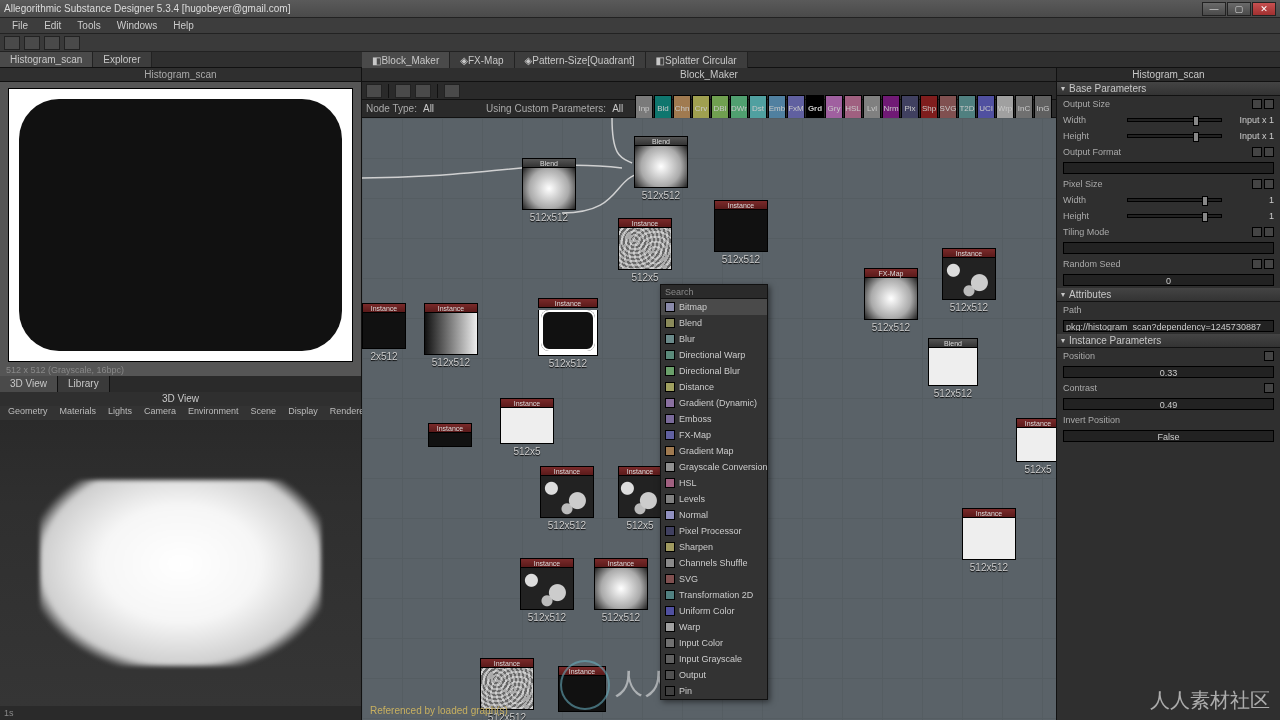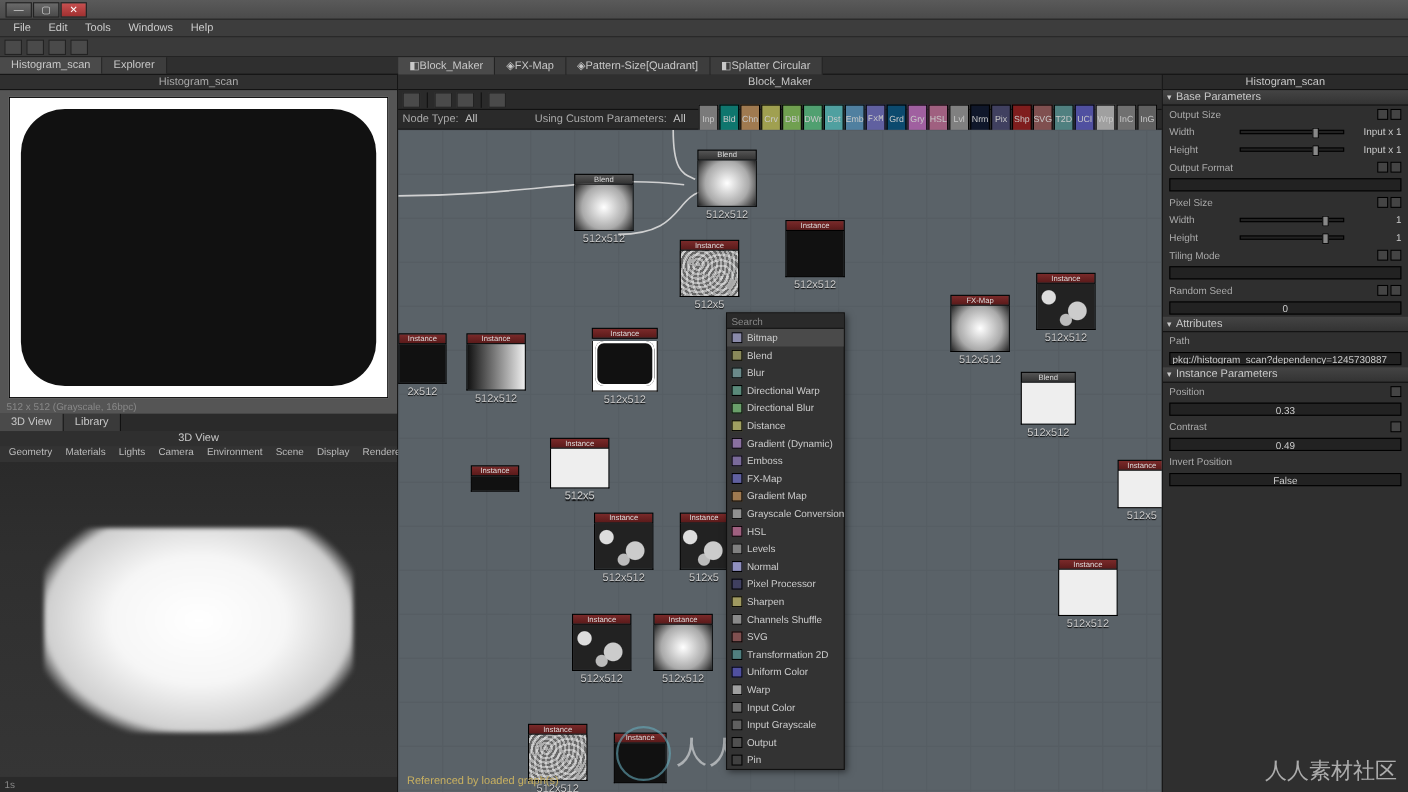--- a/index.html
+++ b/index.html
@@ -101,20 +101,21 @@
 
 
 .watermark-logo { position: absolute; left: 560px; top: 660px; width: 50px; height: 50px; border-radius: 50%; border: 2px solid #6ab; opacity: 0.6; pointer-events: none; }
 .watermark-text { position: absolute; left: 615px; top: 665px; font-size: 28px; color: #fff; opacity: 0.5; pointer-events: none; font-family: "Microsoft YaHei", sans-serif; letter-spacing: 2px; }
 .watermark-right { position: absolute; right: 10px; bottom: 6px; font-size: 20px; color: #fff; opacity: 0.6; pointer-events: none; font-family: "Microsoft YaHei", sans-serif; }
 </style>
 </head>
 <body>
 
 <div class="titlebar">
+  <span class="title">Allegorithmic Substance Designer 5.3.4 [hugobeyer@gmail.com]</span>
   <div class="winbtns">
     <div class="winbtn">—</div>
     <div class="winbtn">▢</div>
     <div class="winbtn close">✕</div>
   </div>
 </div>
 
 <div class="menubar">
   <span>File</span>
   <span>Edit</span>
@@ -195,26 +196,26 @@
       <span>All</span>
       <div class="chips" id="chips">
           <div class="chip" style="background: rgb(122, 122, 122);">Inp</div>
           <div class="chip" style="background: #0f766e;">Bld</div>
           <div class="chip" style="background: rgb(160, 122, 80);">Chn</div>
           <div class="chip" style="background: rgb(160, 160, 80);">Crv</div>
           <div class="chip" style="background: rgb(112, 160, 80);">DBl</div>
           <div class="chip" style="background: rgb(80, 160, 112);">DWr</div>
           <div class="chip" style="background: rgb(80, 160, 160);">Dst</div>
           <div class="chip" style="background: rgb(80, 128, 160);">Emb</div>
-          <div class="chip" style="background: rgb(96, 96, 160); font-family: Liberation Mono, monospace;">FxM</div>
-          <div class="chip" style="background: #0c4a6e;">Grd</div>
+          <div class="chip" style="background: rgb(96, 96, 160);">FxM</div>
+          <div class="chip" style="background: #000000; font-weight: bold;">Grd</div>
           <div class="chip" style="background: rgb(160, 96, 160);">Gry</div>
           <div class="chip" style="background: rgb(160, 96, 128);">HSL</div>
           <div class="chip" style="background: rgb(128, 128, 128);">Lvl</div>
-          <div class="chip" style="background: #0f172a; text-align: center;">Nrm</div>
+          <div class="chip" style="background: #701a75; text-align: center;">Nrm</div>
           <div class="chip" style="background: rgb(64, 64, 96);">Pix</div>
           <div class="chip" style="background: #7f1d1d;">Shp</div>
           <div class="chip" style="background: rgb(128, 80, 80);">SVG</div>
           <div class="chip" style="background: rgb(80, 128, 128);">T2D</div>
           <div class="chip" style="background: rgb(80, 80, 160);">UCl</div>
           <div class="chip" style="background: rgb(160, 160, 160);">Wrp</div>
           <div class="chip" style="background: rgb(112, 112, 112);">InC</div>
           <div class="chip" style="background: rgb(96, 96, 96);">InG</div>
         </div>
     </div>

